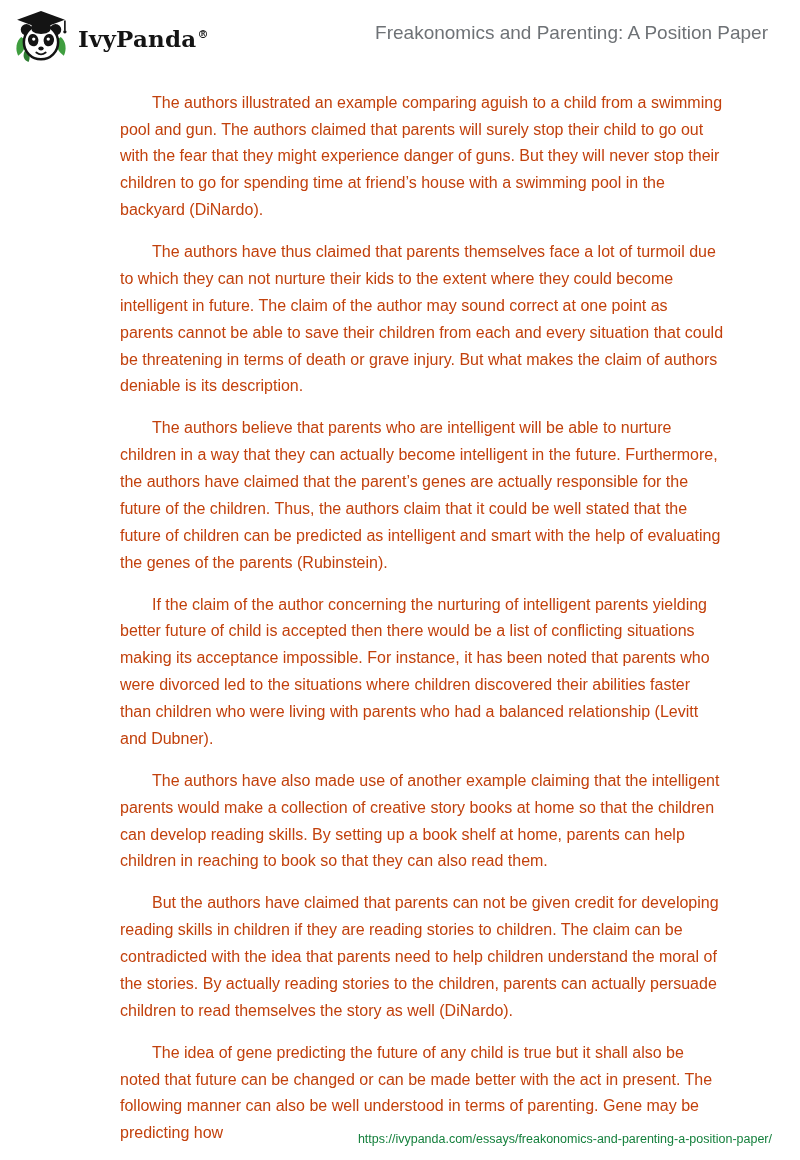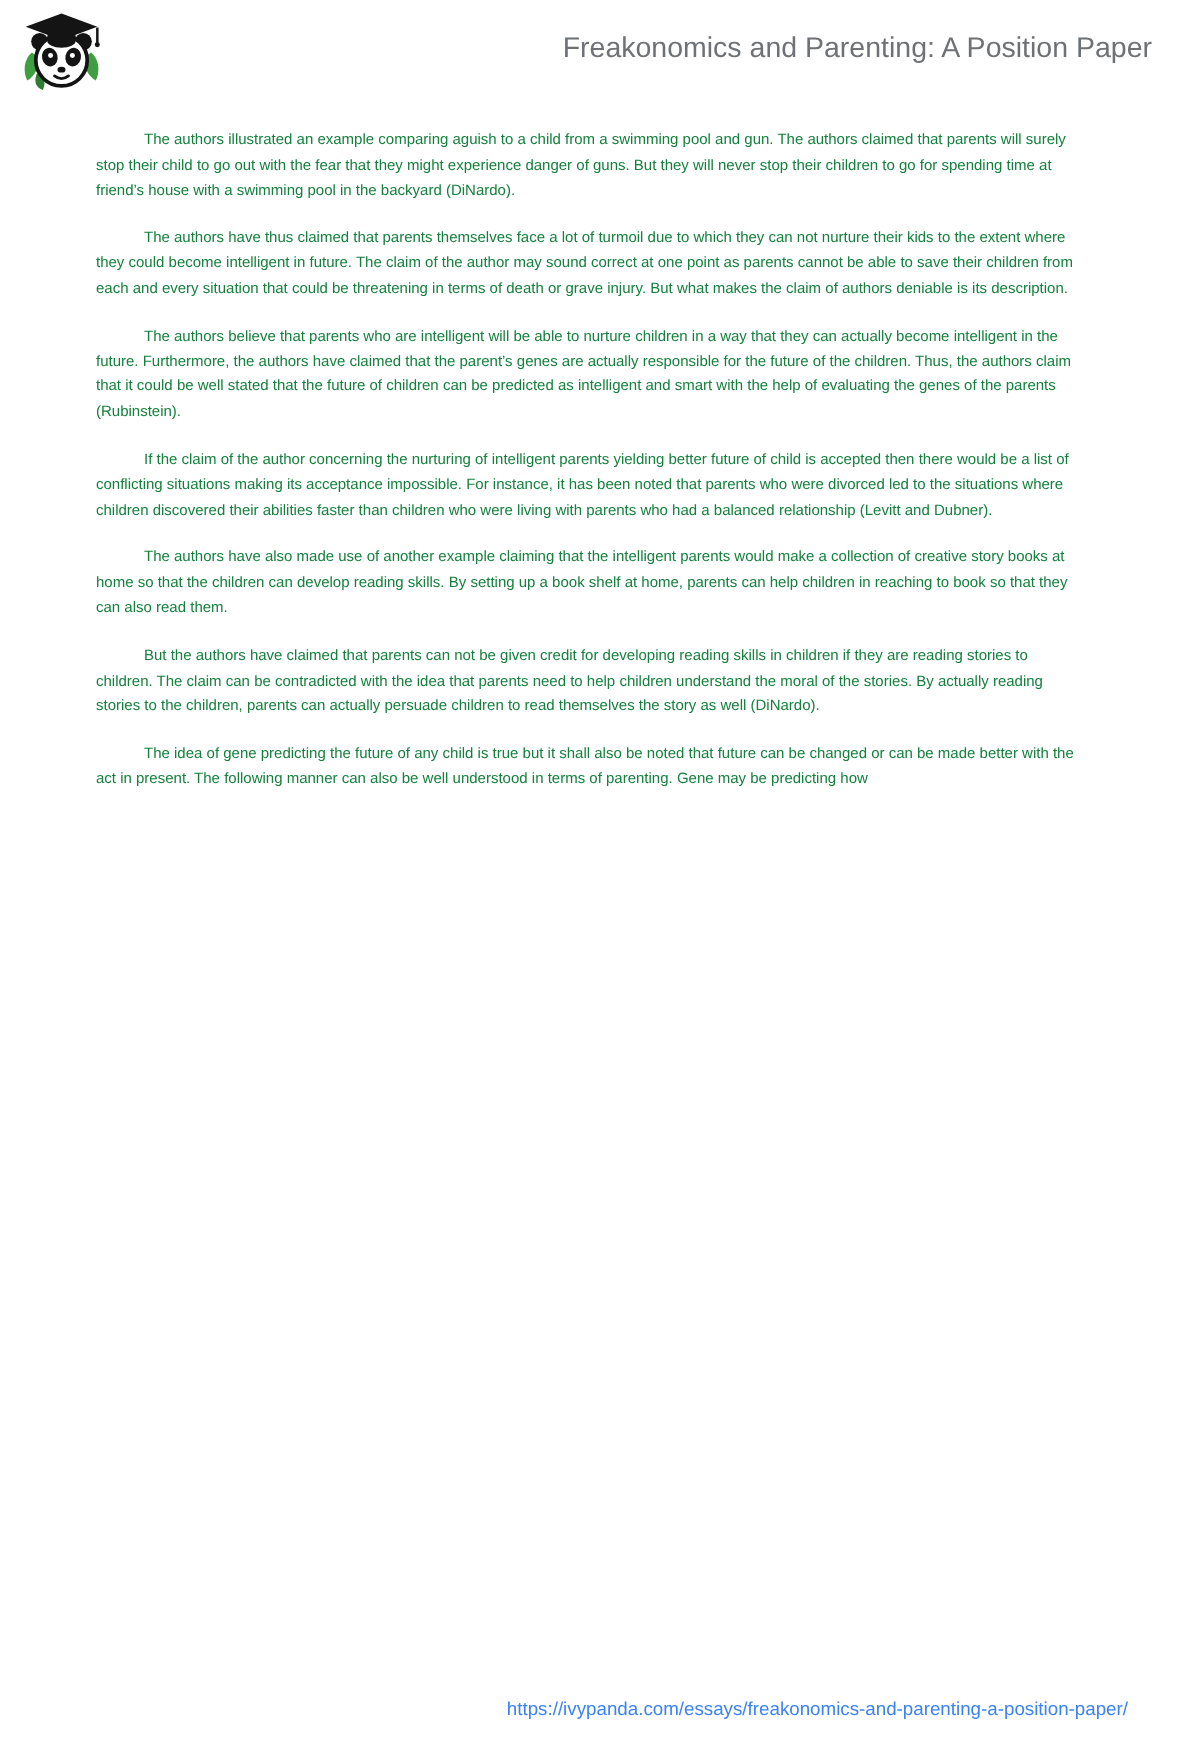--- a/index.html
+++ b/index.html
@@ -42,36 +42,36 @@
     font-weight: 700;
     vertical-align: super;
     margin-left: 1px;
   }
   .doc-title {
     margin-top: 14px;
     font-size: 19px;
     color: #6e7276;
   }
   .content {
-    margin: 24px 76px 0 64px;
-    color: #15803d;
-    font-size: 10px;
+    margin: 24px 76px 0 120px;
+    color: #c2410c;
+    font-size: 16px;
     line-height: 1.68;
     text-align: left;
   }
   .para {
     margin: 0 0 15px 0;
     text-indent: 32px;
   }
   .footer-url {
     position: absolute;
-    right: 48px;
+    right: 28px;
     bottom: 14px;
     font-size: 12.5px;
-    color: #3b82f6;
+    color: #15803d;
     text-decoration: none;
     cursor: pointer;
   }
 </style>
 </head>
 <body>
 
 <div class="page">
 
   <div class="header">
@@ -93,20 +93,21 @@
         <circle cx="33" cy="28" r="1.6" fill="#ffffff"></circle>
 
         <ellipse cx="26" cy="37" rx="2.6" ry="1.9" fill="#141414"></ellipse>
         <path d="M21.5 41 Q26 44.5 30.5 41" stroke="#141414" stroke-width="1.8" fill="none" stroke-linecap="round"></path>
 
         <polygon points="26,1 49,9.5 26,18 3,9.5" fill="#141414"></polygon>
         <path d="M17 13 L17 19 C17 21 21 23 26 23 C31 23 35 21 35 19 L35 13" fill="#141414"></path>
         <line x1="49" y1="10" x2="49" y2="20" stroke="#141414" stroke-width="1.6"></line>
         <circle cx="49" cy="21" r="1.6" fill="#141414"></circle>
       </svg>
+      <div class="brand-name"><span>IvyPanda</span><sup>®</sup></div>
     </div>
     <div class="doc-title">Freakonomics and Parenting: A Position Paper</div>
   </div>
 
   <div class="content">
       <p class="para">The authors illustrated an example comparing aguish to a child from a swimming pool and gun. The authors claimed that parents will surely stop their child to go out with the fear that they might experience danger of guns. But they will never stop their children to go for spending time at friend’s house with a swimming pool in the backyard (DiNardo).</p>
       <p class="para">The authors have thus claimed that parents themselves face a lot of turmoil due to which they can not nurture their kids to the extent where they could become intelligent in future. The claim of the author may sound correct at one point as parents cannot be able to save their children from each and every situation that could be threatening in terms of death or grave injury. But what makes the claim of authors deniable is its description.</p>
       <p class="para">The authors believe that parents who are intelligent will be able to nurture children in a way that they can actually become intelligent in the future. Furthermore, the authors have claimed that the parent’s genes are actually responsible for the future of the children. Thus, the authors claim that it could be well stated that the future of children can be predicted as intelligent and smart with the help of evaluating the genes of the parents (Rubinstein).</p>
       <p class="para">If the claim of the author concerning the nurturing of intelligent parents yielding better future of child is accepted then there would be a list of conflicting situations making its acceptance impossible. For instance, it has been noted that parents who were divorced led to the situations where children discovered their abilities faster than children who were living with parents who had a balanced relationship (Levitt and Dubner).</p>
       <p class="para">The authors have also made use of another example claiming that the intelligent parents would make a collection of creative story books at home so that the children can develop reading skills. By setting up a book shelf at home, parents can help children in reaching to book so that they can also read them.</p>

